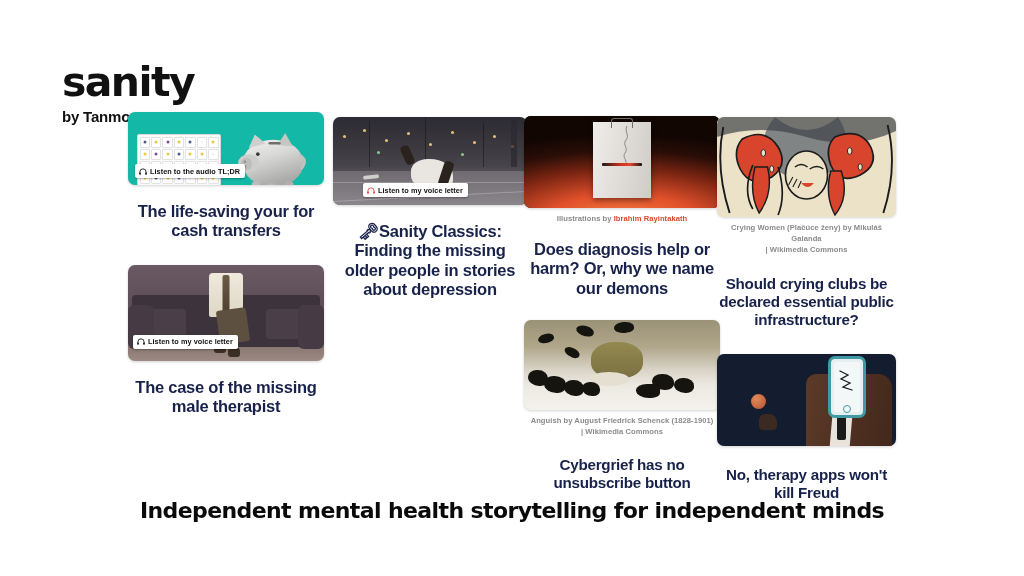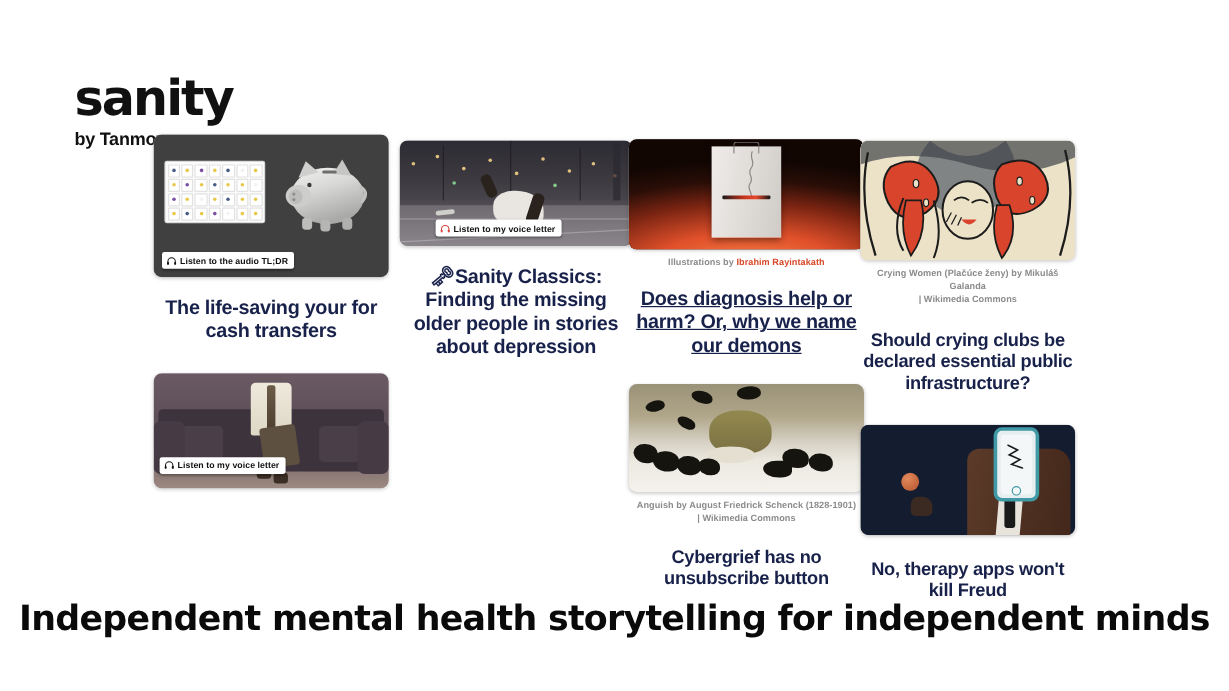--- a/index.html
+++ b/index.html
@@ -54,21 +54,21 @@
   .badge{
     position:absolute;background:#ffffff;color:#111;
     font-size:7.3px;font-weight:700;letter-spacing:0.05px;
     padding:2.5px 5px 2.5px 4px;border-radius:2px;
     display:flex;align-items:center;gap:3px;white-space:nowrap;
     box-shadow:0 1px 2px rgba(0,0,0,.3);
   }
   .hp{width:8px;height:7px;flex:0 0 auto;display:block;}
 
   
-  .art-piggy{background:#404040;height:119px;position:relative;}
+  .art-piggy{background:#14b8a6;height:73px;position:relative;}
   .pillpack{
     position:absolute;left:9px;top:22px;width:84px;height:52px;
     background:#fbfbfb;border:1px solid #d9d9d9;border-radius:2px;
     display:grid;grid-template-columns:repeat(7,1fr);grid-template-rows:repeat(4,1fr);
     gap:1px;padding:1.5px;box-sizing:border-box;
   }
   .pillpack i{background:#fff;border:.5px solid #e2e2e2;border-radius:1px;position:relative;}
   .pillpack i::after{
     content:"";position:absolute;left:50%;top:50%;transform:translate(-50%,-50%);
     width:3px;height:3px;border-radius:50%;background:#e8c84a;
@@ -151,21 +151,21 @@
   .phone .screen{position:absolute;inset:3px;background:#f3f7f8;border-radius:3px;}
   .phone .btn{position:absolute;left:50%;bottom:2px;transform:translateX(-50%);
     width:6px;height:6px;border:1.2px solid #3f9aa6;border-radius:50%;}
   .ball{position:absolute;left:34px;top:40px;width:15px;height:15px;border-radius:50%;
     background:radial-gradient(circle at 35% 32%,#e28a5c,#b4522c);}
   .hand{position:absolute;left:42px;top:60px;width:18px;height:16px;background:#3b2a22;border-radius:6px 8px 4px 4px;}
 
   
   .tagline{
     position:absolute;left:0;right:0;top:498px;text-align:center;
-    font-size:29px;font-weight:700;color:#0a0a0a;letter-spacing:-0.6px;
+    font-size:22px;font-weight:700;color:#0a0a0a;letter-spacing:-0.6px;
     font-family:"DejaVu Sans",sans-serif;
   }
 </style>
 </head>
 <body>
 
 <div class="stage">
 
   <div class="logo">
     <div class="logo-word">sanity</div>
@@ -260,20 +260,21 @@
             <div class="badge" style="left:5px;bottom:12px;">
               <svg class="hp" viewBox="0 0 12 10">
                 <path d="M1.4 7.2V5.6a4.6 4.6 0 0 1 9.2 0v1.6" stroke="#111" stroke-width="1.3" fill="none" stroke-linecap="round"></path>
                 <rect x="0.2" y="6.4" width="2.6" height="3.4" rx="1.1" fill="#111"></rect>
                 <rect x="9.2" y="6.4" width="2.6" height="3.4" rx="1.1" fill="#111"></rect>
               </svg>
               <span>Listen to my voice letter</span>
             </div>
           </div>
         </div>
+        <div class="title t-lg" style="margin-top:17px;">The case of the missing male therapist</div>
       </div>
 
     </div>
 
     <div class="col c2">
 
       <div class="card" style="margin-top:5px;">
         <div class="thumb">
           <div class="art-street">
             <div class="st-lights">
@@ -328,21 +329,21 @@
               <svg class="squiggle" viewBox="0 0 16 38">
                 <path d="M8 0 C 5 6, 11 9, 7 14 C 3 19, 10 22, 6 27 C 3 31, 8 34, 7 38" stroke="#8a8784" stroke-width="1" fill="none"></path>
               </svg>
               <div class="redline"></div>
             </div>
           </div>
         </div>
         <div class="caption">
           <span>Illustrations by </span><span class="accent">Ibrahim Rayintakath</span>
         </div>
-        <div class="title t-lg" style="margin-top:16px;text-decoration:underline;">Does diagnosis help or harm? Or, why we name our demons</div>
+        <div class="title t-lg" style="margin-top:16px;">Does diagnosis help or harm? Or, why we name our demons</div>
       </div>
 
       <div class="card" style="margin-top:22px;">
         <div class="thumb">
           <div class="art-anguish">
             <div class="crow" style="left:14px;top:14px;width:16px;height:9px;transform:rotate(-18deg);"></div>
             <div class="crow" style="left:52px;top:6px;width:18px;height:10px;transform:rotate(12deg);"></div>
             <div class="crow" style="left:90px;top:2px;width:20px;height:11px;transform:rotate(-8deg);"></div>
             <div class="crow" style="left:40px;top:28px;width:16px;height:9px;transform:rotate(22deg);"></div>
             <div class="sheep"></div>

